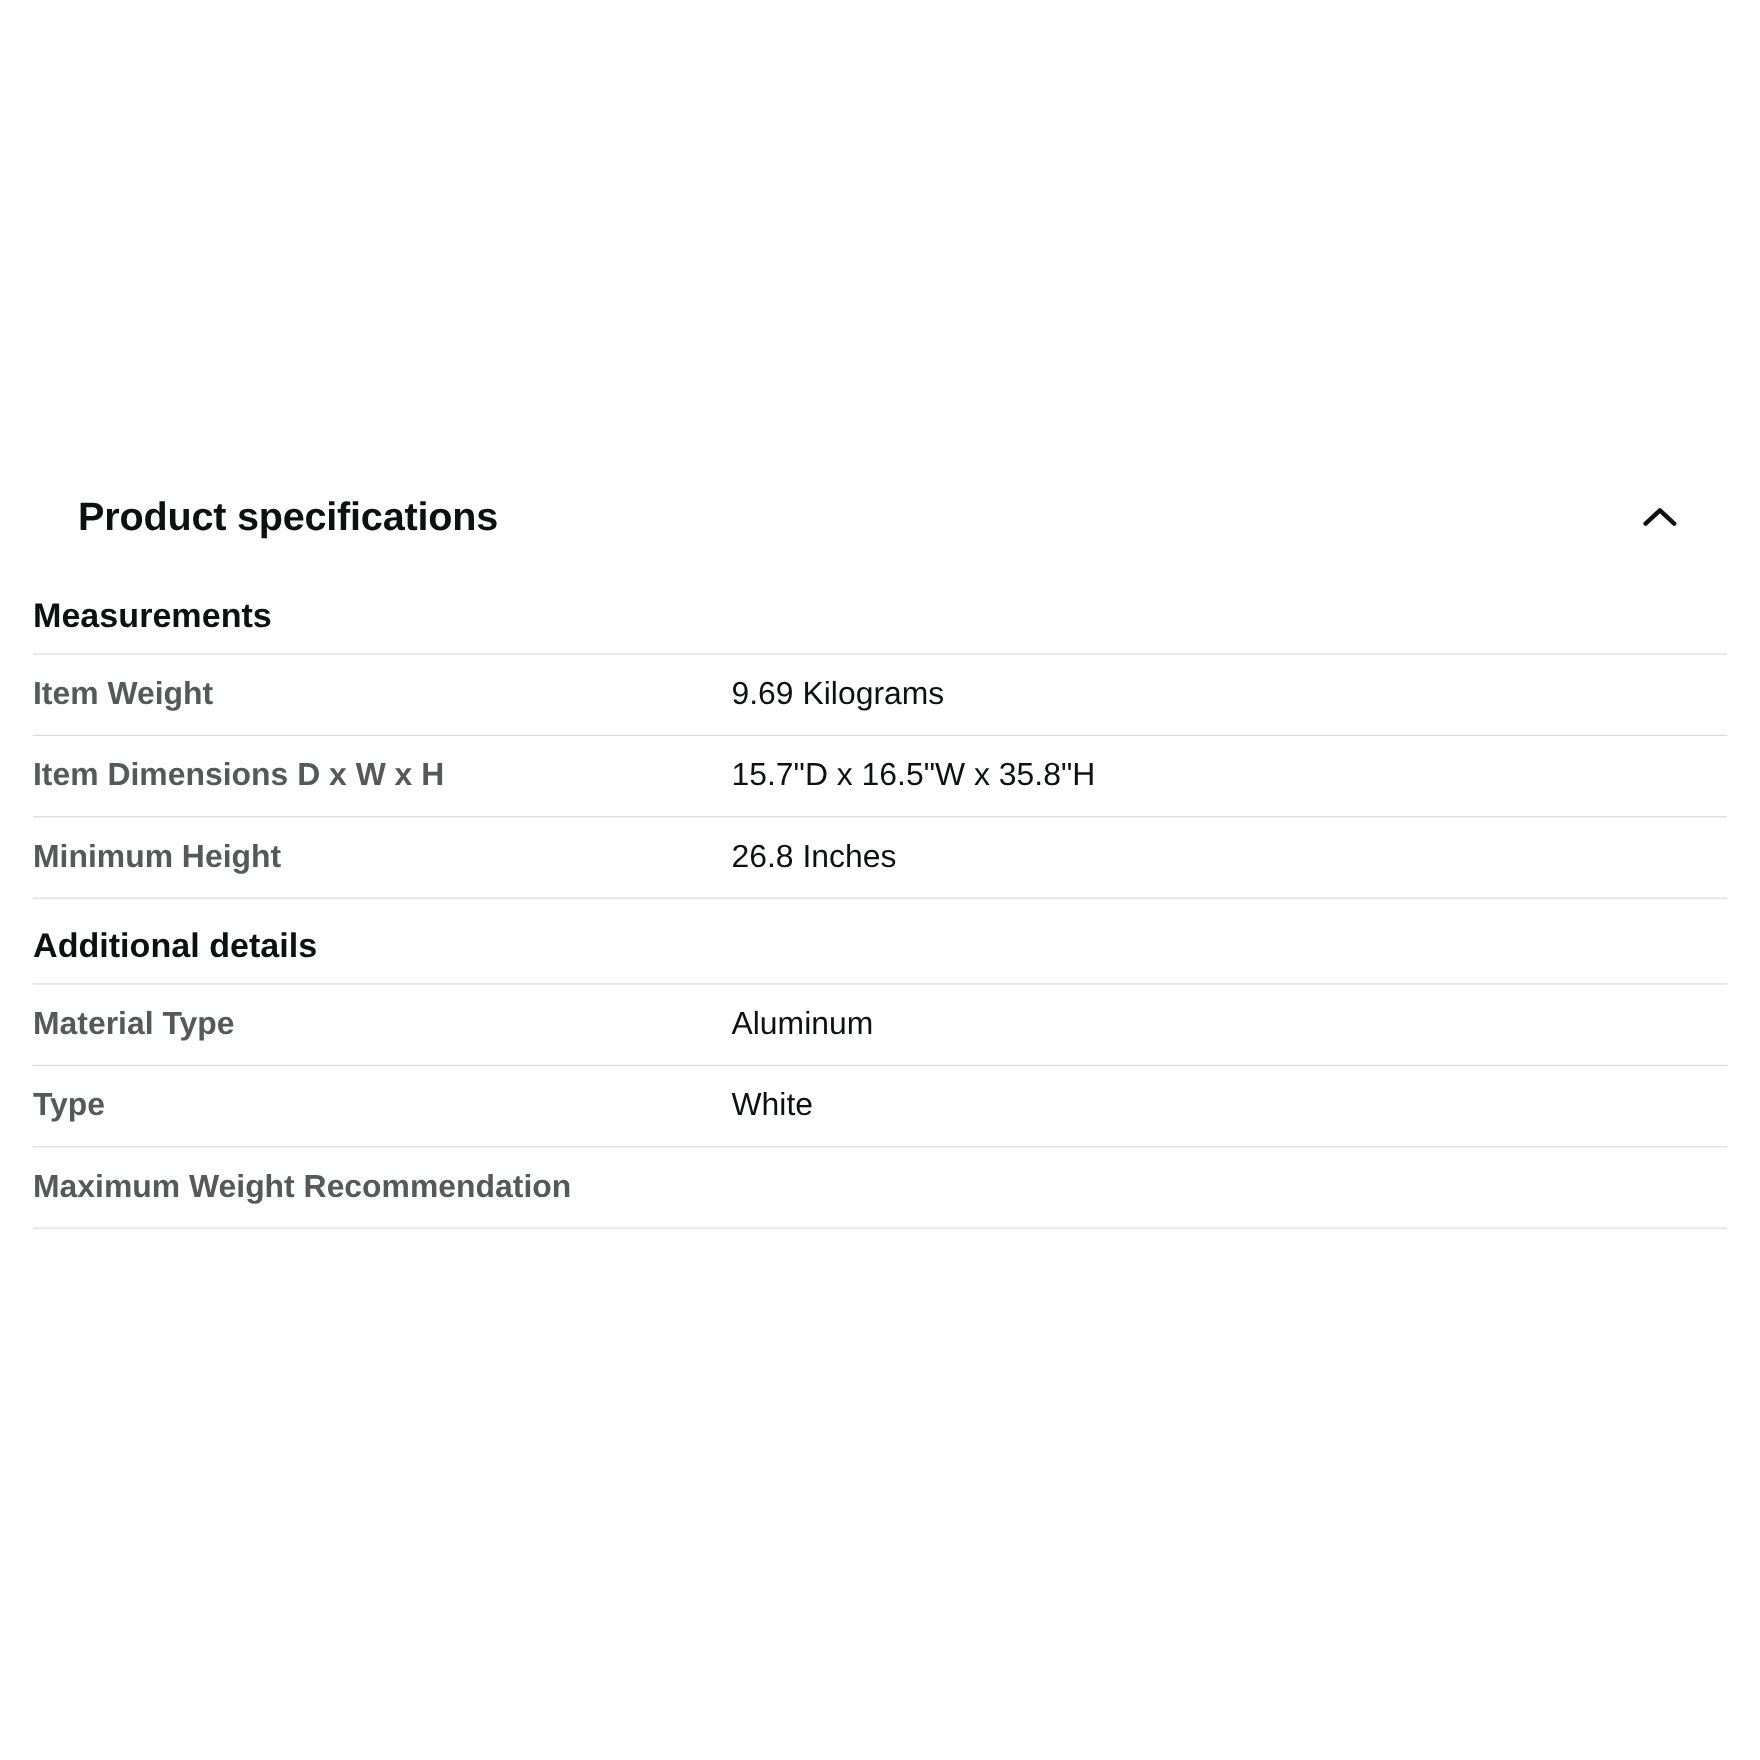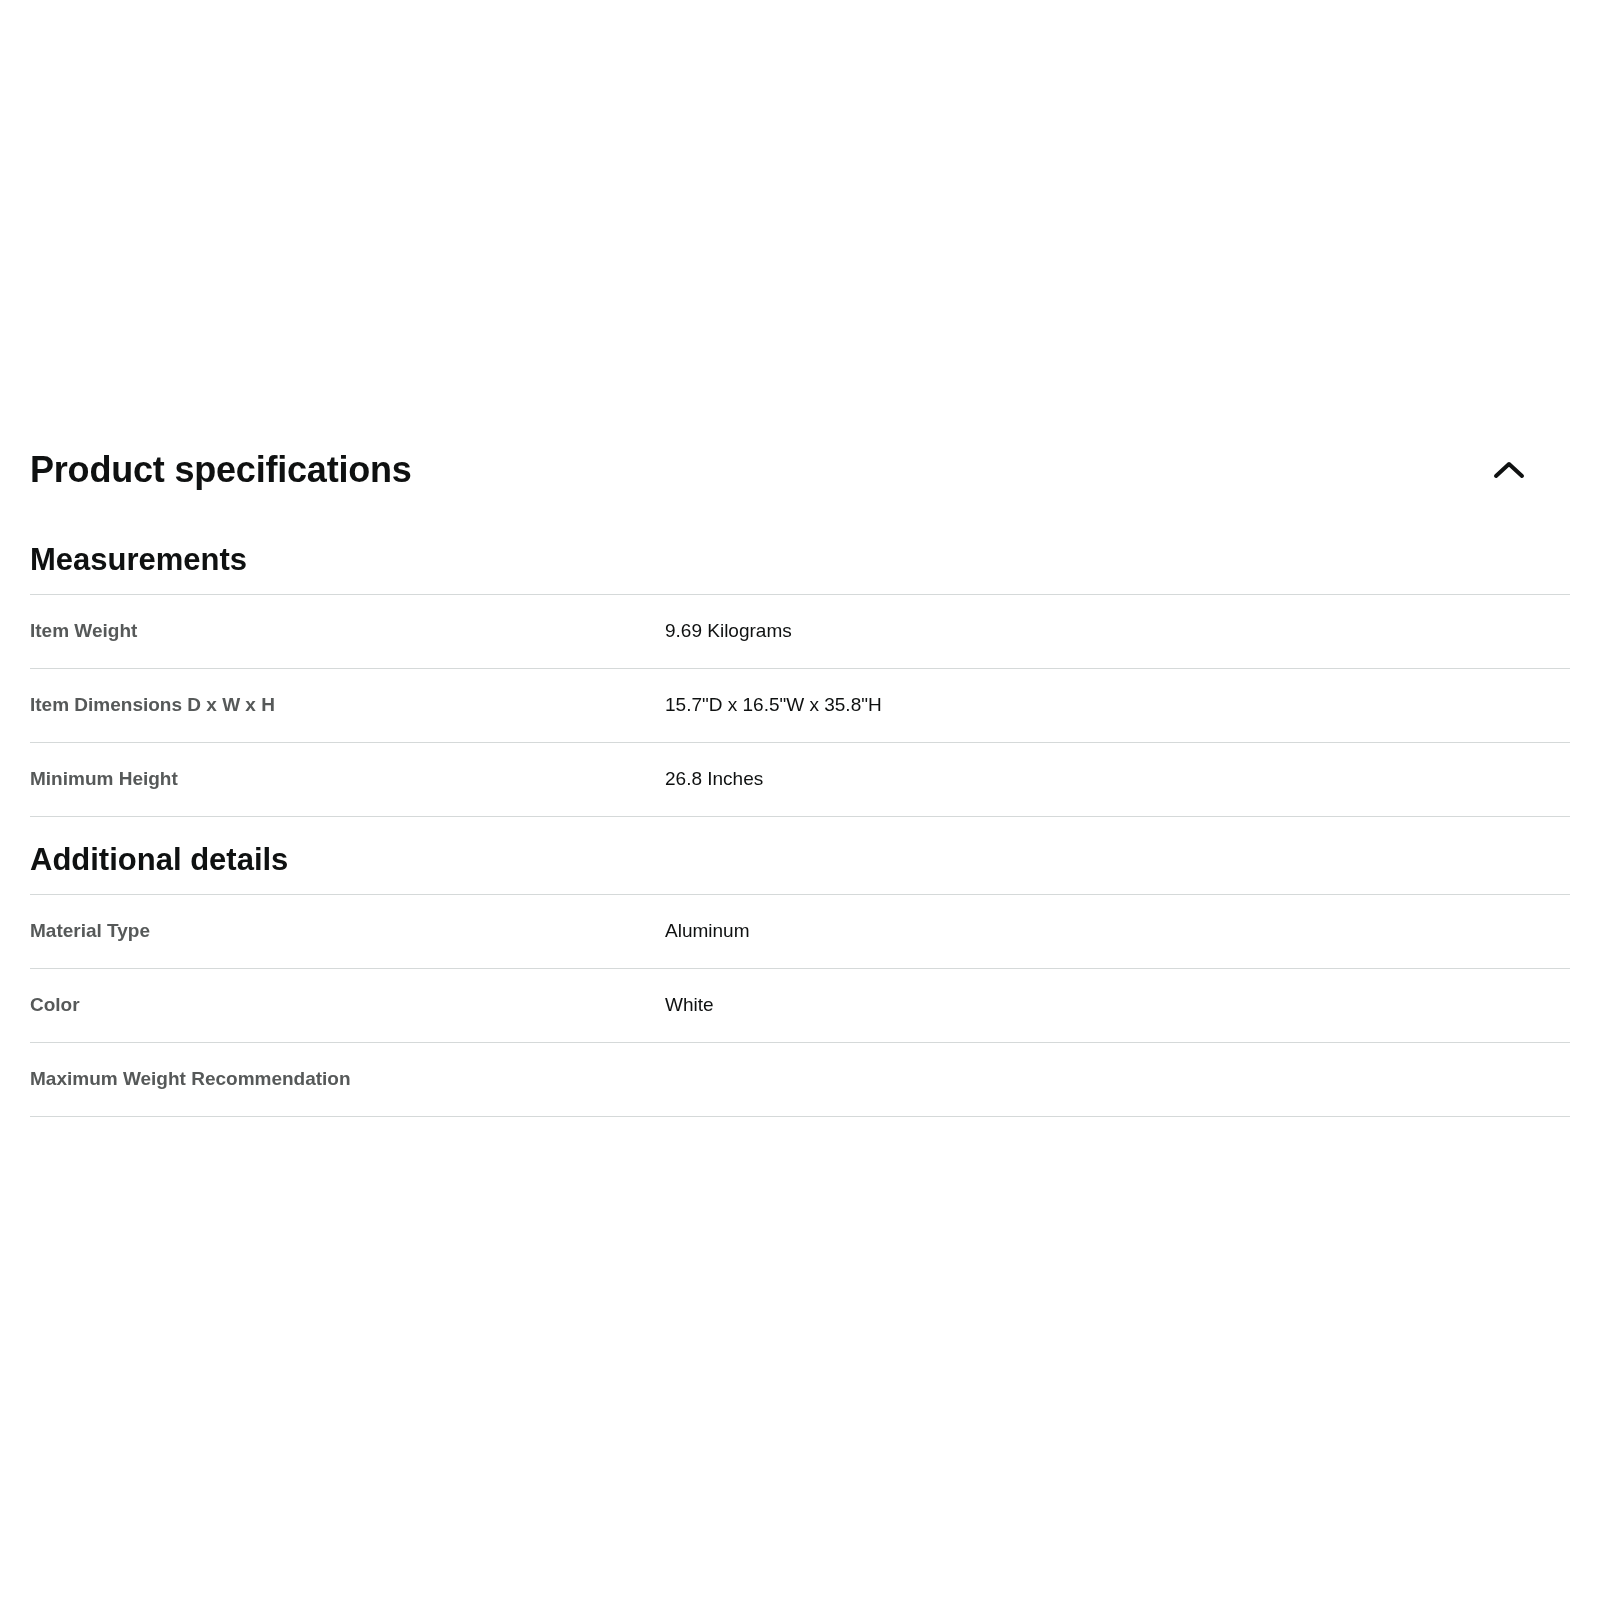--- a/index.html
+++ b/index.html
@@ -18,20 +18,21 @@
     position: absolute;
     left: 30px;
     top: 448px;
     width: 1540px;
   }
   .panel-header {
     display: flex;
     justify-content: space-between;
     align-items: flex-start;
     margin-bottom: 50px;
+    margin-left: 41px;
   }
   .panel-title {
     margin: 0;
     font-size: 36px;
     font-weight: 700;
     line-height: 44px;
     letter-spacing: -0.2px;
     color: #0f1111;
   }
   .collapse-btn {
@@ -52,21 +53,21 @@
     color: #0f1111;
     padding: 25px 0 16px 0;
     border-bottom: 1px solid #d5d9d9;
   }
   .group-header.first {
     padding-top: 0;
   }
   .spec-row {
     display: flex;
     align-items: flex-start;
-    font-size: 19px;
+    font-size: 29px;
     line-height: 36px;
     padding: 18px 0 19px 0;
     border-bottom: 1px solid #d5d9d9;
   }
   .spec-label {
     flex: 0 0 635px;
     width: 635px;
     font-weight: 700;
     color: #565959;
     padding-right: 20px;
@@ -114,21 +115,21 @@
     </div>
 
     <div class="group-header">Additional details</div>
 
     <div class="spec-row">
       <div class="spec-label">Material Type</div>
       <div class="spec-value">Aluminum</div>
     </div>
 
     <div class="spec-row">
-      <div class="spec-label">Color</div>
+      <div class="spec-label">Type</div>
       <div class="spec-value">White</div>
     </div>
 
     <div class="spec-row">
       <div class="spec-label">Maximum Weight Recommendation</div>
     </div>
 
   </div>
 </div>
 

